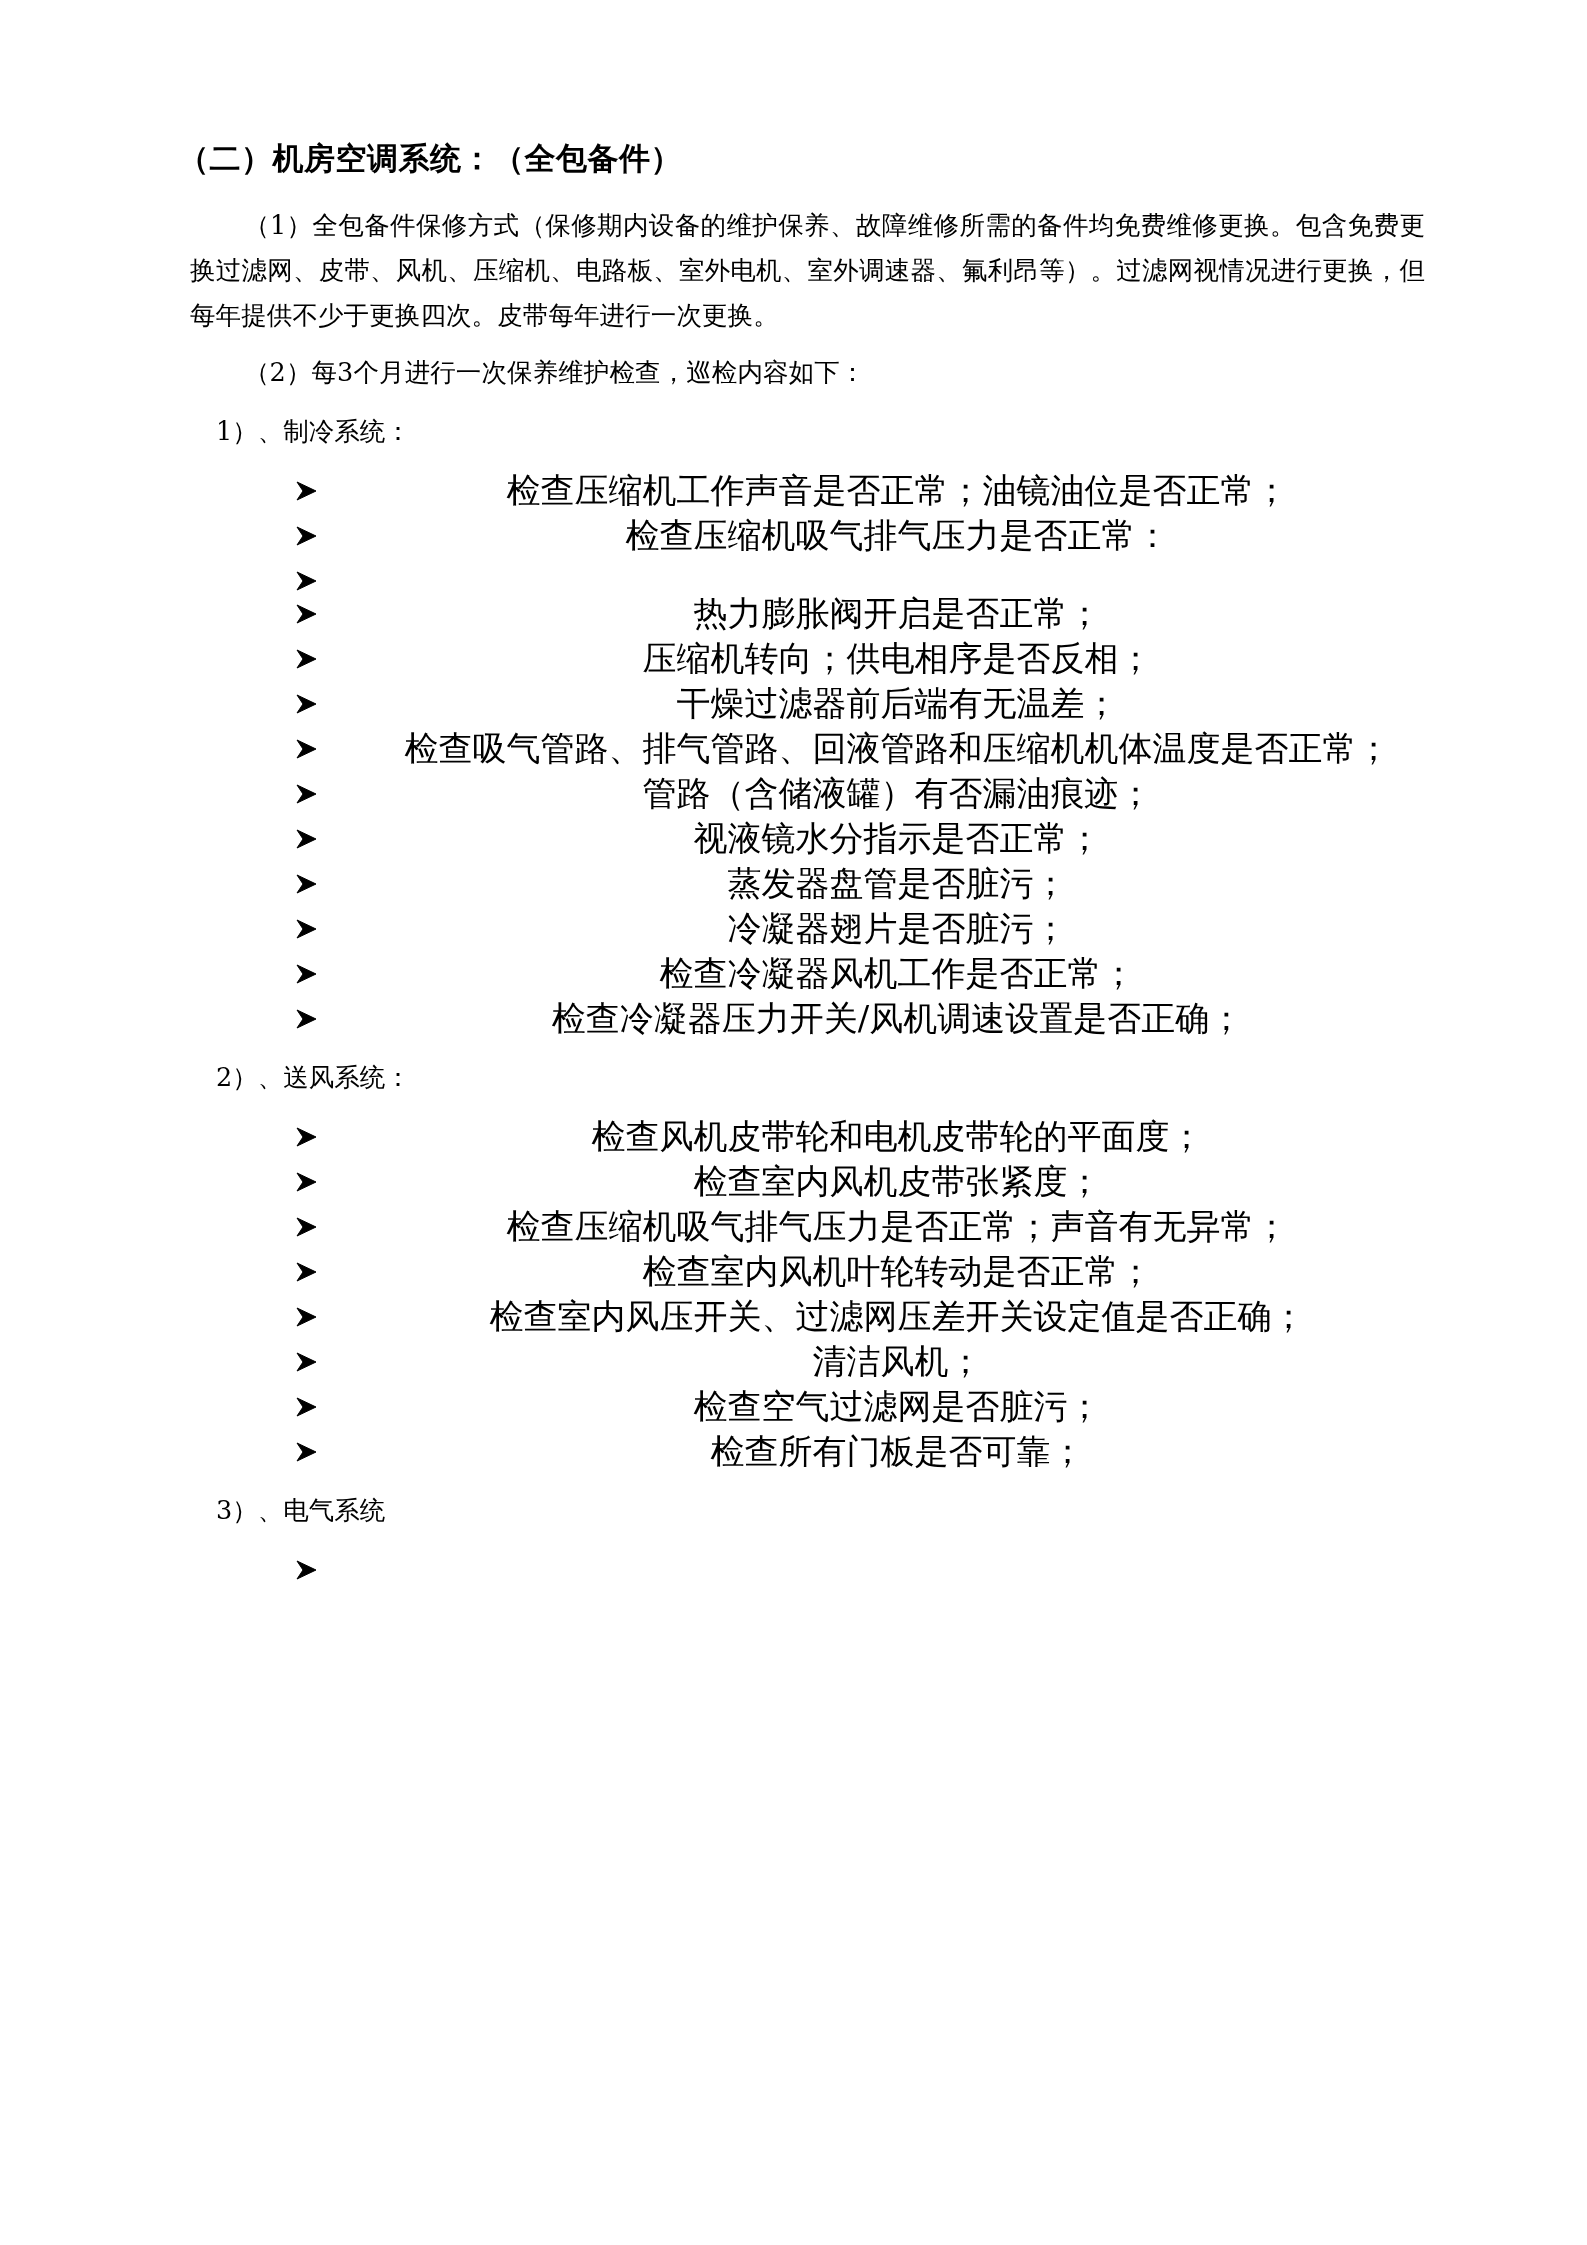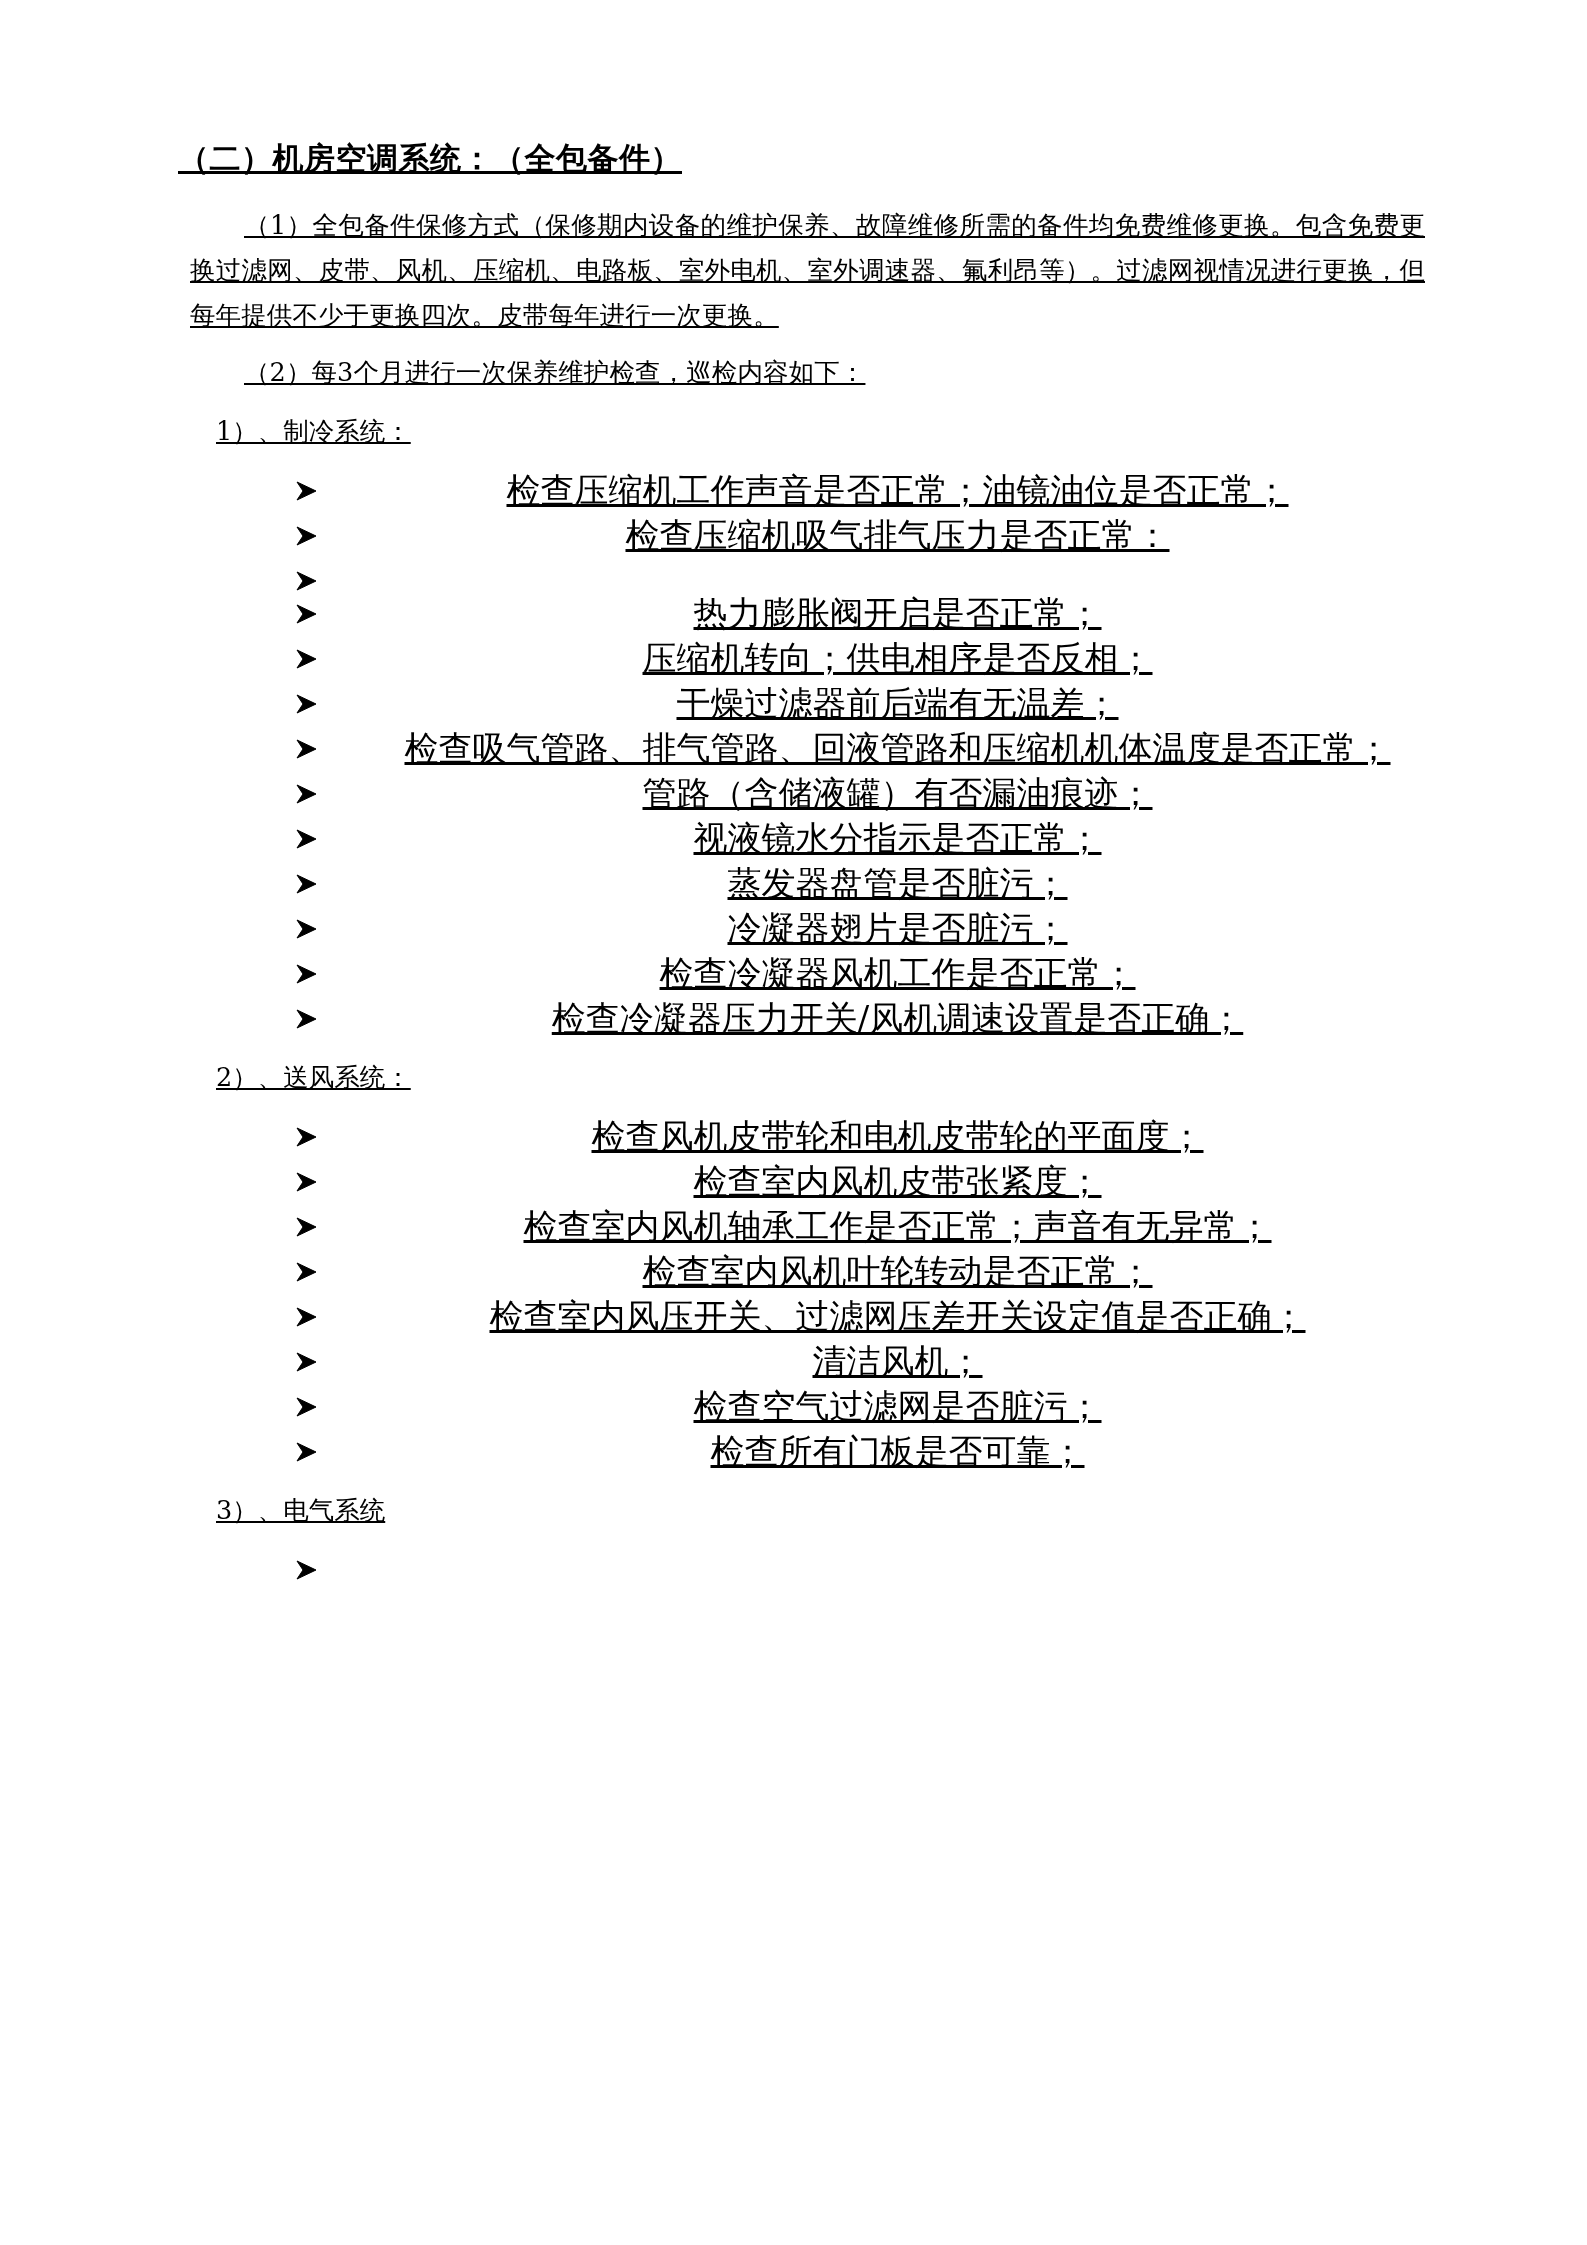--- a/index.html
+++ b/index.html
@@ -14,21 +14,20 @@
     color: #000000;
     -webkit-font-smoothing: antialiased;
   }
   .page {
     position: relative;
     width: 1587px;
     height: 2245px;
     background: #ffffff;
     box-sizing: border-box;
     padding: 140px 150px 56px 178px;
-    text-decoration: underline;
   }
   .doc-title {
     font-family: "DejaVu Sans", "Liberation Sans", sans-serif;
     font-weight: bold;
     font-size: 31px;
     letter-spacing: 0.5px;
     line-height: 1.2;
     margin: 0 0 26px 0;
     white-space: pre;
   }
@@ -217,21 +216,21 @@
             </svg>
         </span>
         <span class="bullet-text">检查室内风机皮带张紧度；</span>
       </li>
       <li class="bullet-item">
         <span class="bullet-marker">
           <svg width="22" height="20" viewBox="0 0 22 20" aria-hidden="true">
               <path d="M1 1 L20 10 L1 19 L7 10 Z" fill="#000" stroke="#000" stroke-width="1"></path>
             </svg>
         </span>
-        <span class="bullet-text">检查室内风机轴承工作是否正常；声音有无异常；</span>
+        <span class="bullet-text">检查压缩机吸气排气压力是否正常；声音有无异常；</span>
       </li>
       <li class="bullet-item">
         <span class="bullet-marker">
           <svg width="22" height="20" viewBox="0 0 22 20" aria-hidden="true">
               <path d="M1 1 L20 10 L1 19 L7 10 Z" fill="#000" stroke="#000" stroke-width="1"></path>
             </svg>
         </span>
         <span class="bullet-text">检查室内风机叶轮转动是否正常；</span>
       </li>
       <li class="bullet-item">

